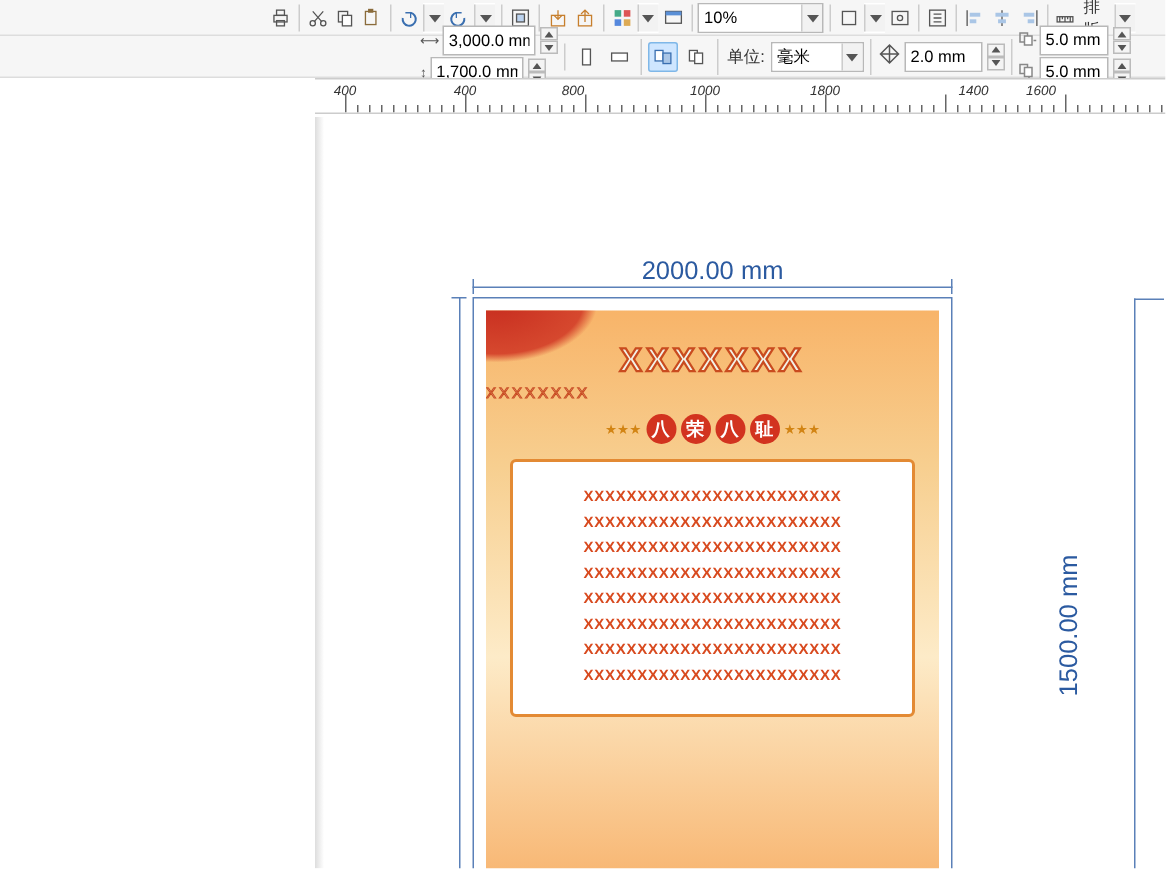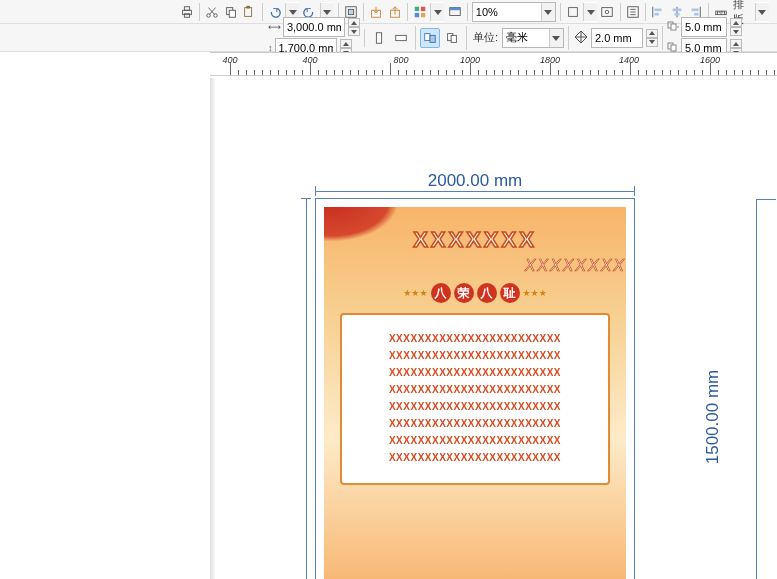--- a/index.html
+++ b/index.html
@@ -1,19 +1,19 @@
 <!DOCTYPE html>
 <html><head>
 <meta charset="utf-8">
 <style>
   * { box-sizing: border-box; margin: 0; padding: 0; }
   body { font-family: Arial, sans-serif; font-size: 11px; background: #fff; overflow: hidden; width: 777px; height: 579px; position: relative; }
 
   
-  .toolbar-row { display: flex; align-items: center; gap: 2px; padding: 2px 8px; background: #f6f6f6; border-bottom: 1px solid #ddd; height: 24px; }
+  .toolbar-row { display: flex; align-items: center; gap: 2px; padding: 2px 20px; background: #f6f6f6; border-bottom: 1px solid #ddd; height: 24px; }
   .toolbar-row.second { height: 28px; }
   .tbtn { width: 20px; height: 20px; display:flex; align-items:center; justify-content:center; border:1px solid transparent; border-radius:2px; cursor:pointer; color:#444; }
   .tbtn svg { width:14px; height:14px; }
   .tbtn.active { background:#cfe6ff; border-color:#7fb7e8; }
   .sep { width:1px; height:18px; background:#ccc; margin:0 2px; }
   .combo { display:flex; align-items:center; height:20px; background:#fff; border:1px solid #b8b8b8; }
   .combo input { border:none; outline:none; font-size:11px; padding:0 3px; width:60px; height:18px; }
   .combo .dd { width:14px; height:18px; display:flex; align-items:center; justify-content:center; border-left:1px solid #ccc; background:#f2f2f2; cursor:pointer; }
   .combo .dd svg { width:8px; height:8px; }
   .spin { display:flex; flex-direction:column; margin-left:1px; }
@@ -46,21 +46,21 @@
   .dim-tick-lt, .dim-tick-lb { position:absolute; left:-15px; height:1px; width:10px; background:#5a80b8; }
   .dim-tick-lt { top:-1px; }
 
   .dim-label-right { position:absolute; right:-126px; top:50%; transform:translateY(-50%) rotate(-90deg); transform-origin:center; color:#2b5aa0; font-size:17px; white-space:nowrap; }
   .second-frame { position:absolute; right:-142px; top:0; bottom:0; width:20px; border-left:1px solid #5a80b8; border-top:1px solid #5a80b8; border-bottom:1px solid #5a80b8; }
 
   
   .poster { position:absolute; inset:8px; background:linear-gradient(180deg,#f8b469 0%, #f7cf90 25%, #fdebc8 55%, #f6a75a 100%); overflow:hidden; }
   .poster .corner-red { position:absolute; top:-10px; left:-10px; width:85px; height:45px; background:radial-gradient(ellipse at 20% 10%, #c72d1f 0%, #d6482e 60%, transparent 70%); border-bottom-right-radius:60% 90%; }
   .poster .title-lg { text-align:center; margin-top:20px; font-weight:bold; font-size:22px; letter-spacing:3px; color:#f2f2e8; -webkit-text-stroke:1.5px #c94b1f; }
-  .poster .title-sm { text-align:right; margin-top:4px; font-size:16px; letter-spacing:2px; color:#f8f8f0;font-style:italic; -webkit-text-stroke:0.7px #c94b1f; }
+  .poster .title-sm { text-align:left; margin-top:4px; font-size:10px; letter-spacing:2px; color:#f8f8f0; -webkit-text-stroke:0.7px #c94b1f; }
   .poster .badge-row { display:flex; justify-content:center; align-items:center; gap:3px; margin-top:8px; }
   .badge-row .circ { width:20px; height:20px; border-radius:50%; background:#d2331f; color:#fff; display:flex; align-items:center; justify-content:center; font-size:12px; font-weight:bold; }
   .badge-row .star { color:#d28414; font-size:9px; }
   .content-box { margin:10px 16px 0 16px; background:#fff; border:2px solid #e38a34; border-radius:4px; padding:12px 10px 14px 10px; }
   .content-box .ln { color:#d84a1f; font-size:10px; letter-spacing:0.5px; text-align:center; margin:6px 0; font-weight:bold; word-break:break-all; }
   .watermark { position:absolute; color:rgba(220,220,220,0.7); font-size:30px; font-weight:bold; pointer-events:none; }
 
   .dropdown-arrow { fill:#555; }
 </style>
 </head>
@@ -398,21 +398,21 @@
       <div class="tick minor" style="left: 108px;"></div>
       <div class="tick minor" style="left: 116px;"></div>
       <div class="tick minor" style="left: 124px;"></div>
       <div class="tick minor" style="left: 132px;"></div>
       <div class="tick minor" style="left: 140px;"></div>
       <div class="tick minor" style="left: 148px;"></div>
       <div class="tick minor" style="left: 156px;"></div>
       <div class="tick minor" style="left: 164px;"></div>
       <div class="tick minor" style="left: 172px;"></div>
       <div class="tick major" style="left: 180px;"></div>
-      <div class="tick-label" style="left: 191px;">800</div>
+      <div class="tick-label" style="left: 172px;">800</div>
       <div class="tick minor" style="left: 188px;"></div>
       <div class="tick minor" style="left: 196px;"></div>
       <div class="tick minor" style="left: 204px;"></div>
       <div class="tick minor" style="left: 212px;"></div>
       <div class="tick minor" style="left: 220px;"></div>
       <div class="tick minor" style="left: 228px;"></div>
       <div class="tick minor" style="left: 236px;"></div>
       <div class="tick minor" style="left: 244px;"></div>
       <div class="tick minor" style="left: 252px;"></div>
       <div class="tick major" style="left: 260px;"></div>
@@ -431,32 +431,32 @@
       <div class="tick minor" style="left: 348px;"></div>
       <div class="tick minor" style="left: 356px;"></div>
       <div class="tick minor" style="left: 364px;"></div>
       <div class="tick minor" style="left: 372px;"></div>
       <div class="tick minor" style="left: 380px;"></div>
       <div class="tick minor" style="left: 388px;"></div>
       <div class="tick minor" style="left: 396px;"></div>
       <div class="tick minor" style="left: 404px;"></div>
       <div class="tick minor" style="left: 412px;"></div>
       <div class="tick major" style="left: 420px;"></div>
-      <div class="tick-label" style="left: 419px;">1400</div>
+      <div class="tick-label" style="left: 439px;">1400</div>
       <div class="tick minor" style="left: 428px;"></div>
       <div class="tick minor" style="left: 436px;"></div>
       <div class="tick minor" style="left: 444px;"></div>
       <div class="tick minor" style="left: 452px;"></div>
       <div class="tick minor" style="left: 460px;"></div>
       <div class="tick minor" style="left: 468px;"></div>
       <div class="tick minor" style="left: 476px;"></div>
       <div class="tick minor" style="left: 484px;"></div>
       <div class="tick minor" style="left: 492px;"></div>
       <div class="tick major" style="left: 500px;"></div>
-      <div class="tick-label" style="left: 500px;">1600</div>
+      <div class="tick-label" style="left: 484px;">1600</div>
       <div class="tick minor" style="left: 508px;"></div>
       <div class="tick minor" style="left: 516px;"></div>
       <div class="tick minor" style="left: 524px;"></div>
       <div class="tick minor" style="left: 532px;"></div>
       <div class="tick minor" style="left: 540px;"></div>
       <div class="tick minor" style="left: 548px;"></div>
       <div class="tick minor" style="left: 556px;"></div>
       <div class="tick minor" style="left: 564px;"></div>
     </div>
 </div>

